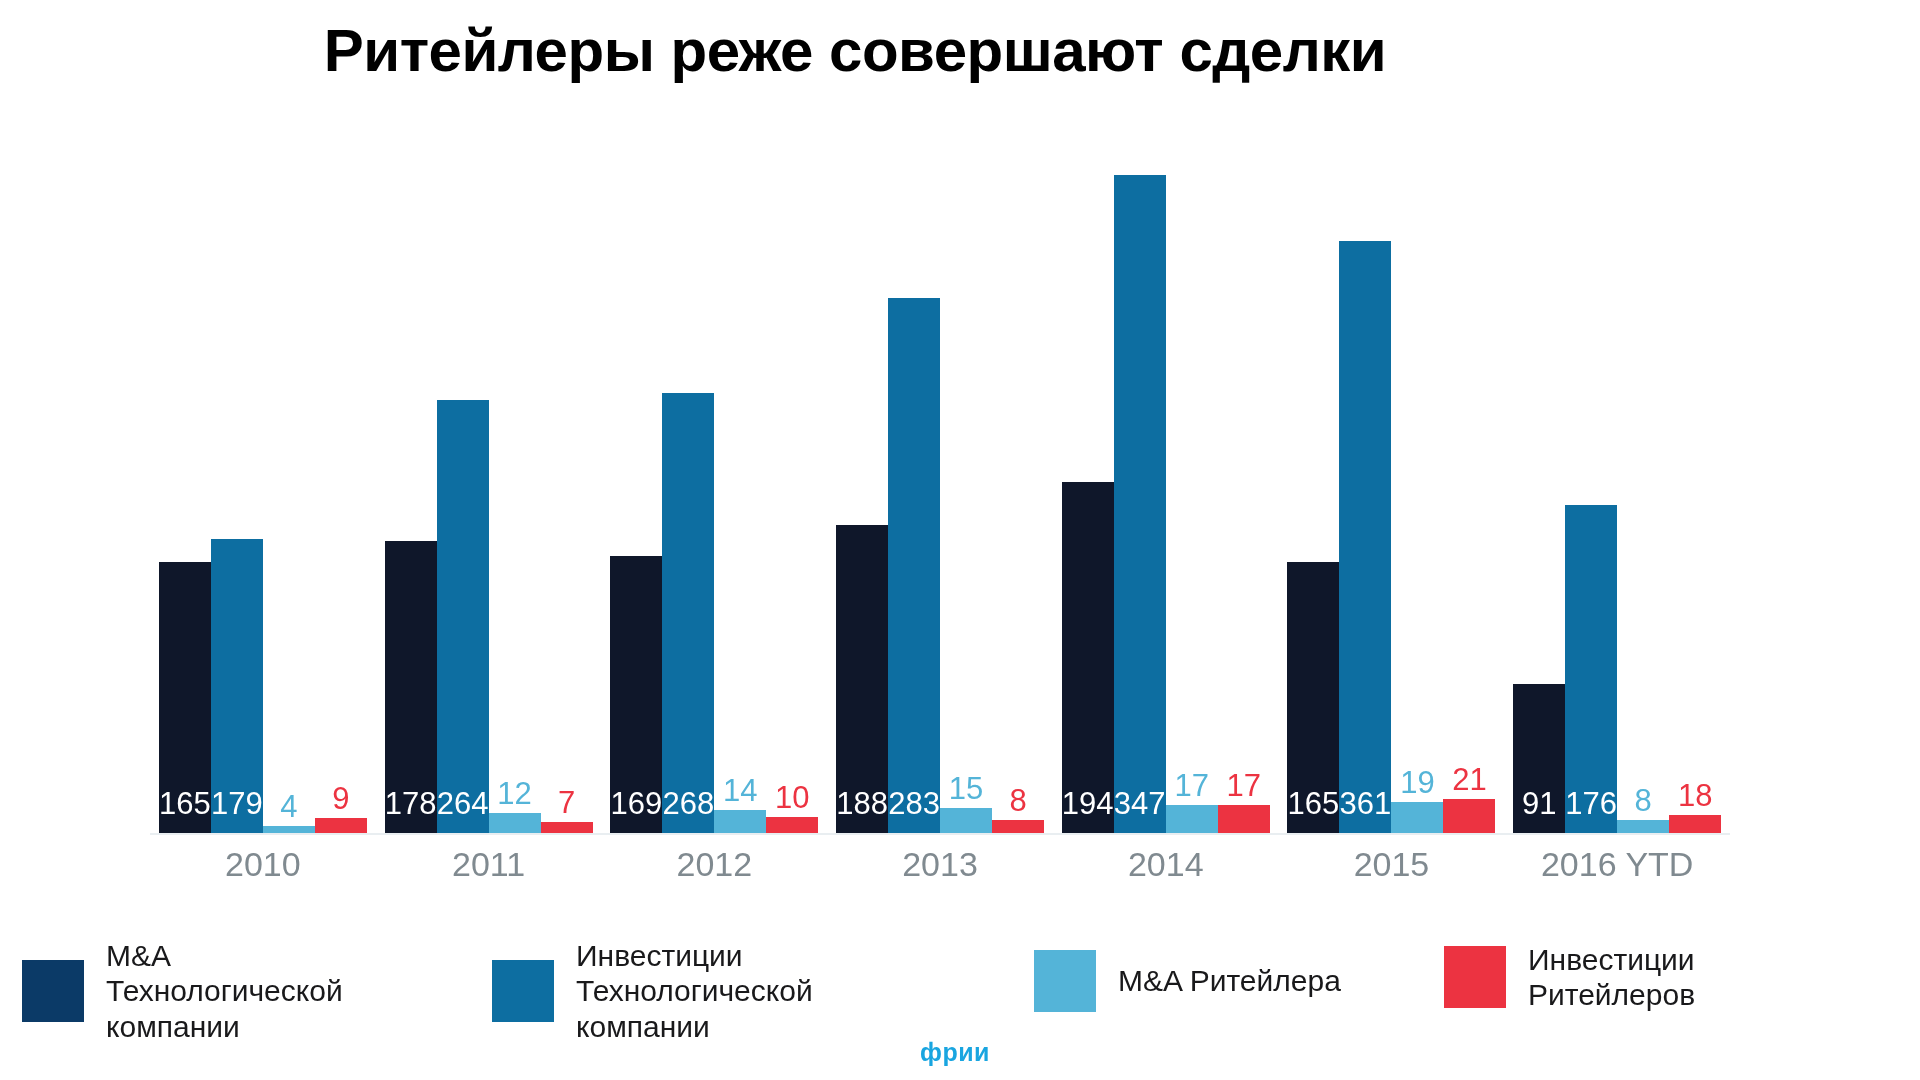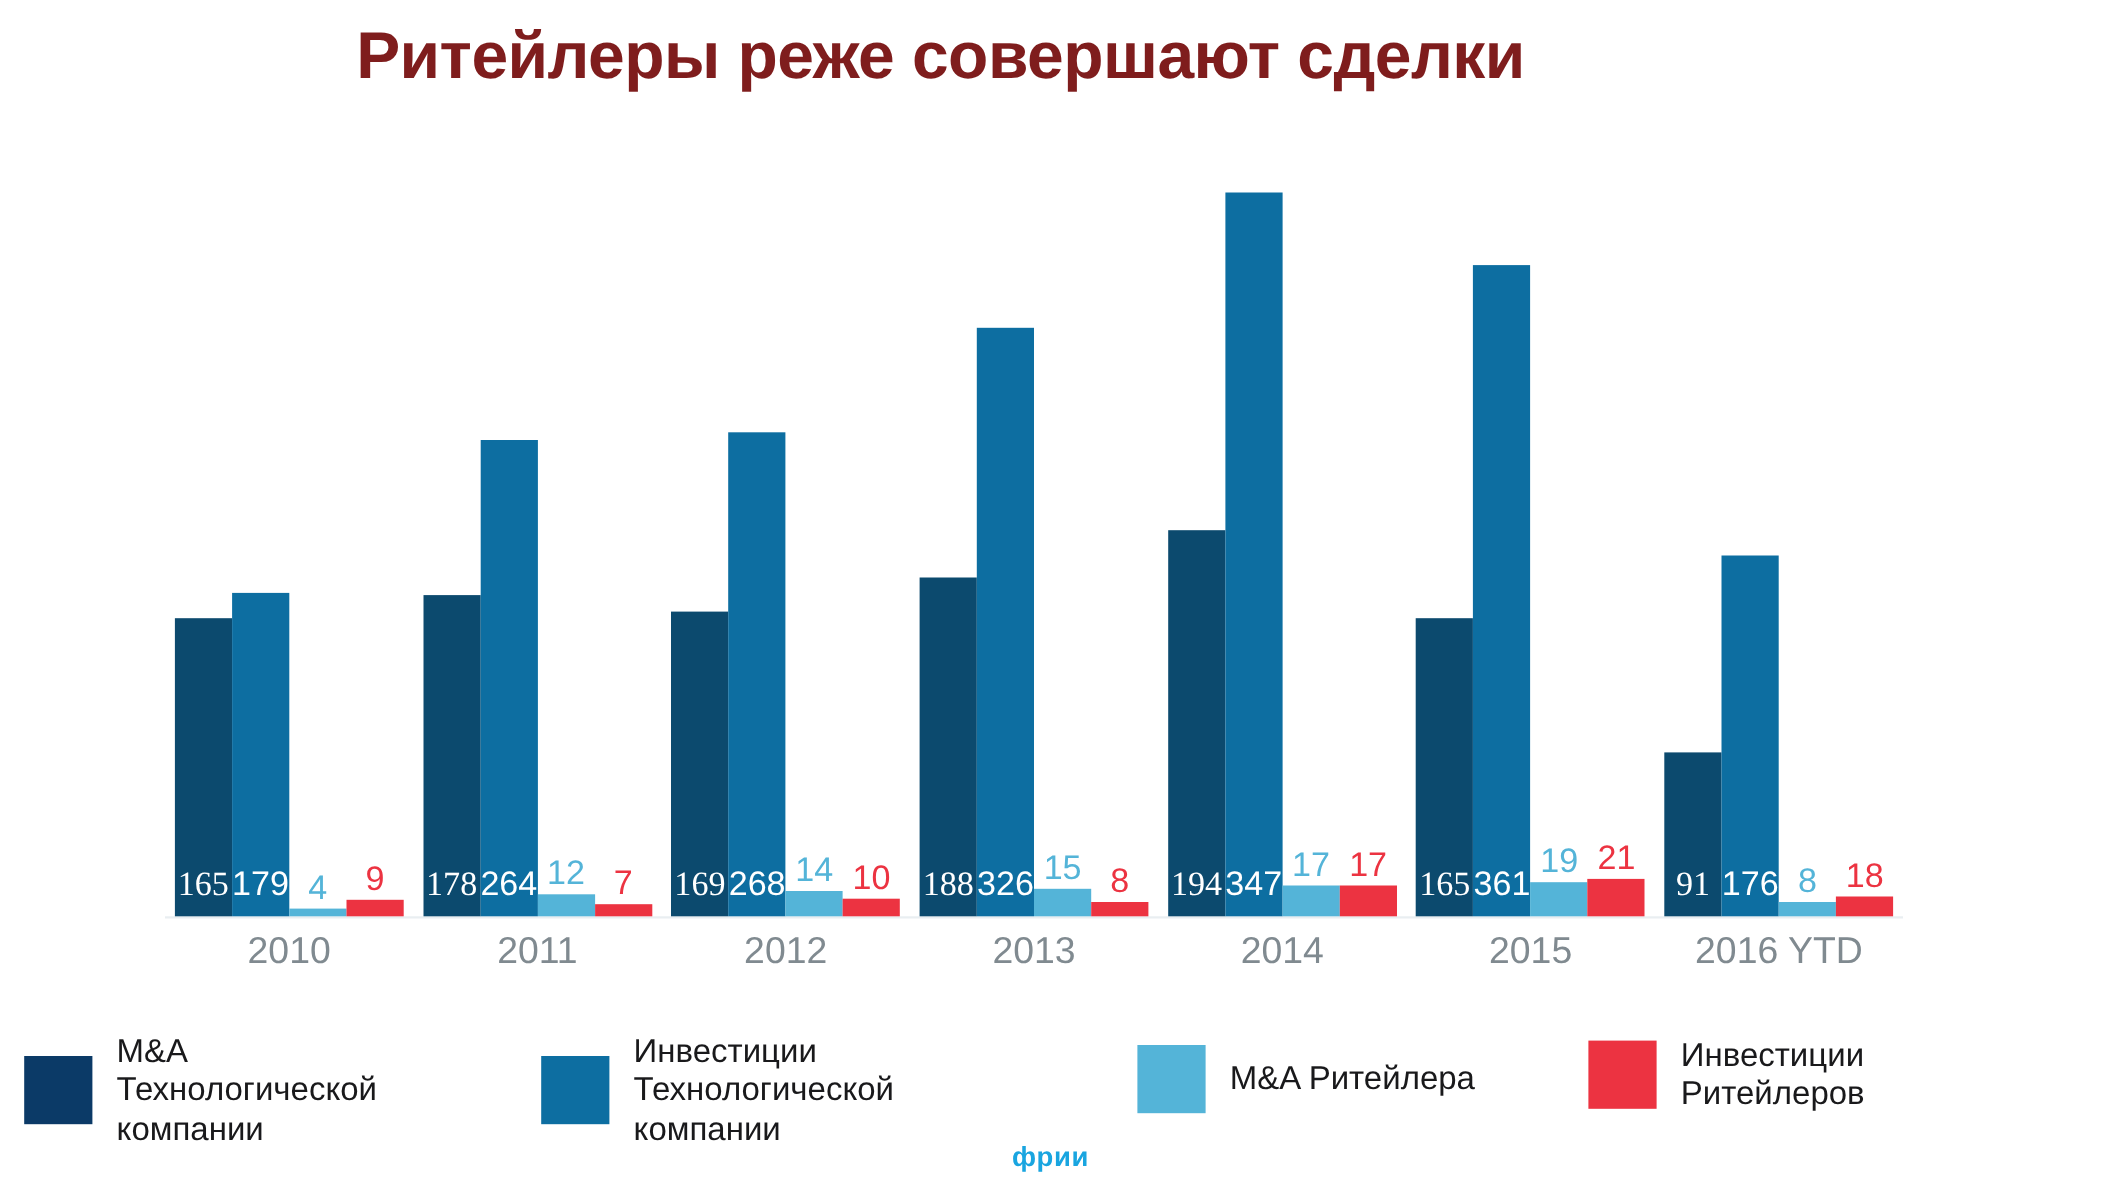--- a/index.html
+++ b/index.html
@@ -17,21 +17,21 @@
 
   
   .chart-title {
     position: absolute;
     left: 0;
     top: 16px;
     width: 1710px;
     text-align: center;
     font-size: 60px;
     font-weight: bold;
-    color: #7f1d1d;
+    color: #000000;
     letter-spacing: -0.5px;
     white-space: nowrap;
   }
 
   
   .plot-area {
     position: absolute;
     left: 0;
     top: 120px;
     width: 1920px;
@@ -87,21 +87,21 @@
   }
   .bar-label.inside {
     color: #ffffff;
     bottom: 14px;
   }
   .bar-label.outside {
     bottom: calc(100% + 4px);
   }
 
   
-  .s-ma-tech   { background: #0c4a6e; font-family: Liberation Serif, serif; }
+  .s-ma-tech   { background: #0f172a; }
   .s-inv-tech  { background: #0d6ea1; padding-left: 12px; }
   .s-ma-ret    { background: #54b4d8; }
   .s-inv-ret   { background: #ec3341; }
 
   .lbl-ma-ret  { color: #54b4d8; }
   .lbl-inv-ret { color: #ec3341; }
 
   
   .x-axis {
     position: absolute;
@@ -233,21 +233,21 @@
         </div>
       </div>
       <div class="group">
         <div class="bar-wrap">
           <div class="bar s-ma-tech" style="height: 308.41px;">
             <span class="bar-label inside ">188</span>
           </div>
         </div>
         <div class="bar-wrap">
           <div class="bar s-inv-tech" style="height: 534.795px;">
-            <span class="bar-label inside ">326</span>
+            <span class="bar-label inside ">283</span>
           </div>
         </div>
         <div class="bar-wrap">
           <div class="bar s-ma-ret" style="height: 24.6071px;">
             <span class="bar-label outside lbl-ma-ret">15</span>
           </div>
         </div>
         <div class="bar-wrap">
           <div class="bar s-inv-ret" style="height: 13.1238px;">
             <span class="bar-label outside lbl-inv-ret">8</span>

